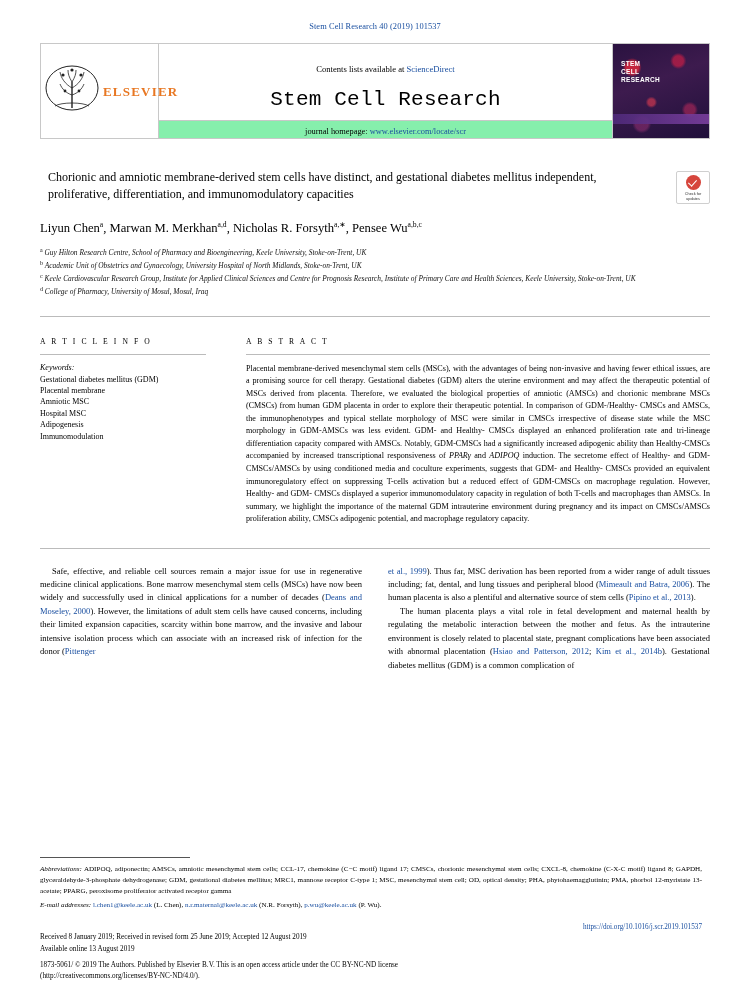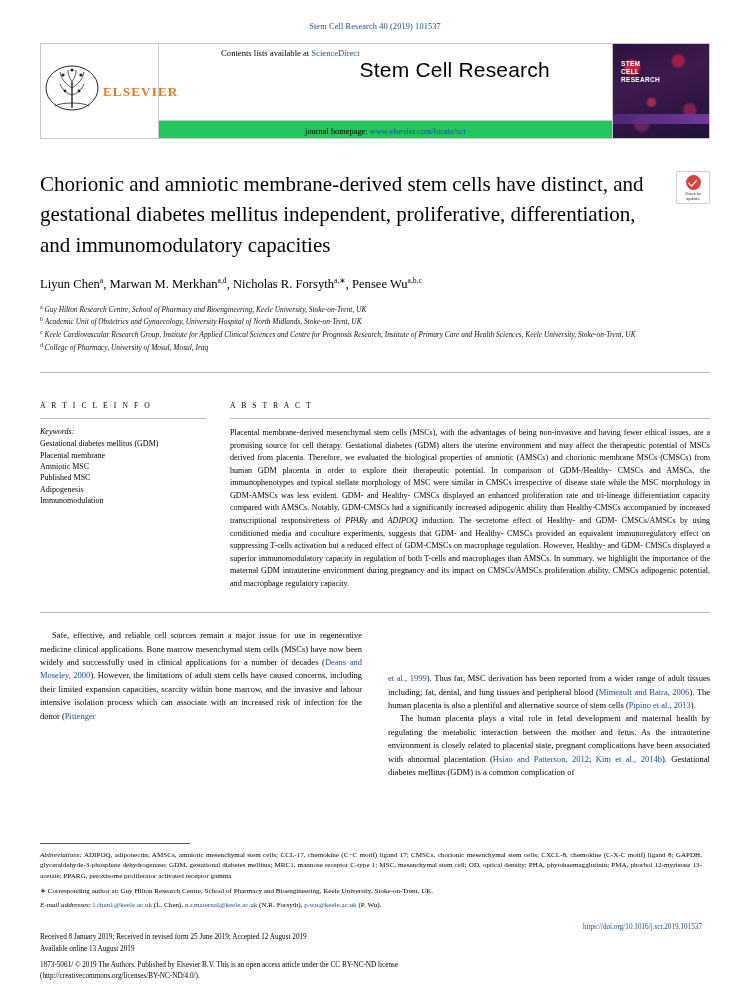--- a/index.html
+++ b/index.html
@@ -54,45 +54,45 @@
   .elsevier-word {
     font-family: "Liberation Serif", serif;
     font-size: 13px;
     letter-spacing: 1.2px;
     color: #e87722;
     font-weight: bold;
   }
   .mast-center {
     flex: 1;
     display: flex;
-    flex-direction: row;
-    align-items: flex-start;
+    flex-direction: column;
+    align-items: center;
     justify-content: center;
     position: relative;
   }
   .contents-line {
     font-size: 8.6px;
     margin-top: 4px;
   }
   .contents-line .sd-link { color: #1a4fa0; }
   .journal-title {
     font-size: 21px;
-    font-family: Liberation Sans, sans-serif;
+    font-family: Liberation Mono, monospace;
     margin-top: 14px;
     margin-bottom: 12px;
     letter-spacing: .2px;
   }
   .homepage-bar {
     border-top: 1px solid #c8c8c8;
     width: 100%;
     text-align: center;
     font-size: 8.4px;
     padding-top: 6px;
     padding-bottom: 2px;
-    background: #22c55e;
+    background: #86efac;
     position: absolute;
     bottom: 0;
     left: 0;
     box-sizing: border-box;
   }
   .homepage-bar .hp-link { color: #1a4fa0; }
   .mast-right {
     width: 96px;
     border-left: 1px solid #c8c8c8;
     background: #1a1033;
@@ -128,25 +128,25 @@
     background: linear-gradient(90deg, #4f2a7a, #7a3f9e);
     opacity: .9;
   }
 
   
   .title-block {
     margin-top: 30px;
     position: relative;
   }
   .paper-title {
-    font-size: 21px;
+    font-size: 12px;
     line-height: 1.45;
     font-family: "Liberation Serif", serif;
     max-width: 610px;
-    margin: 0;
+    margin: 8px;
     font-weight: normal;
   }
   .crossmark {
     position: absolute;
     right: 0;
     top: 2px;
     width: 34px;
     text-align: center;
   }
   .cm-box {
@@ -194,21 +194,22 @@
   .affiliations sup { font-style: normal; font-size: 6px; }
 
   
   .hr-thin {
     border: none;
     border-top: 1px solid #bbbbbb;
     margin: 18px 0 0 0;
   }
   .ia-wrap {
     display: flex;
-    margin-top: 28px;
+    margin-top: 20px;
+    gap: 16px;
   }
   .ia-left {
     width: 190px;
     padding-right: 24px;
     box-sizing: border-box;
   }
   .ia-right { flex: 1; }
   .sec-head {
     font-size: 7.6px;
     letter-spacing: 2.1px;
@@ -253,21 +254,21 @@
     font-weight: bold;
     margin-bottom: 10px;
   }
   .body-p {
     font-size: 8.5px;
     line-height: 1.58;
     text-align: justify;
     text-indent: 12px;
     margin: 0 0 0 0;
   }
-  .body-p.no-indent { text-indent: 0; margin-top: 43px; }
+  .body-p.no-indent { text-indent: 0; }
   .ref { color: #1a4fa0; }
 
   
   .foot {
     position: absolute;
     left: 40px;
     right: 48px;
     bottom: 18px;
   }
   .foot-rule {
@@ -373,21 +374,21 @@
 
   <div class="ia-wrap">
     <div class="ia-left">
       <div class="sec-head">A R T I C L E   I N F O</div>
       <hr class="rule-under">
       <div class="kw-label">Keywords:</div>
       <div id="kw-list">
           <div class="kw-item">Gestational diabetes mellitus (GDM)</div>
           <div class="kw-item">Placental membrane</div>
           <div class="kw-item">Amniotic MSC</div>
-          <div class="kw-item">Published MSC</div>
+          <div class="kw-item">Hospital MSC</div>
           <div class="kw-item">Adipogenesis</div>
           <div class="kw-item">Immunomodulation</div>
         </div>
     </div>
     <div class="ia-right">
       <div class="sec-head">A B S T R A C T</div>
       <hr class="rule-under">
       <div class="abstract-text">Placental membrane-derived mesenchymal stem cells (MSCs), with the advantages of being non-invasive and having fewer ethical issues, are a promising source for cell therapy. Gestational diabetes (GDM) alters the uterine environment and may affect the therapeutic potential of MSCs derived from placenta. Therefore, we evaluated the biological properties of amniotic (AMSCs) and chorionic membrane MSCs (CMSCs) from human GDM placenta in order to explore their therapeutic potential. In comparison of GDM-/Healthy- CMSCs and AMSCs, the immunophenotypes and typical stellate morphology of MSC were similar in CMSCs irrespective of disease state while the MSC morphology in GDM-AMSCs was less evident. GDM- and Healthy- CMSCs displayed an enhanced proliferation rate and tri-lineage differentiation capacity compared with AMSCs. Notably, GDM-CMSCs had a significantly increased adipogenic ability than Healthy-CMSCs accompanied by increased transcriptional responsiveness of <i>PPARγ</i> and <i>ADIPOQ</i> induction. The secretome effect of Healthy- and GDM- CMSCs/AMSCs by using conditioned media and coculture experiments, suggests that GDM- and Healthy- CMSCs provided an equivalent immunoregulatory effect on suppressing T-cells activation but a reduced effect of GDM-CMSCs on macrophage regulation. However, Healthy- and GDM- CMSCs displayed a superior immunomodulatory capacity in regulation of both T-cells and macrophages than AMSCs. In summary, we highlight the importance of the maternal GDM intrauterine environment during pregnancy and its impact on CMSCs/AMSCs proliferation ability, CMSCs adipogenic potential, and macrophage regulatory capacity.</div>
     </div>
   </div>
@@ -408,24 +409,20 @@
     </div>
   </div>
 
   <div class="foot">
     <hr class="foot-rule">
     <div class="abbrev">
       <span class="lbl">Abbreviations:</span>
       <span>ADIPOQ, adiponectin; AMSCs, amniotic mesenchymal stem cells; CCL-17, chemokine (C−C motif) ligand 17; CMSCs, chorionic mesenchymal stem cells; CXCL-8, chemokine (C-X-C motif) ligand 8; GAPDH, glyceraldehyde-3-phosphate dehydrogenase; GDM, gestational diabetes mellitus; MRC1, mannose receptor C-type 1; MSC, mesenchymal stem cell; OD, optical density; PHA, phytohaemagglutinin; PMA, phorbol 12-myristate 13-acetate; PPARG, peroxisome proliferator activated receptor gamma</span>
     </div>
     <div class="corr">
-      <span>∗</span>
-      <span>Corresponding author at: Guy Hilton Research Centre, School of Pharmacy and Bioengineering, Keele University, Stoke-on-Trent, UK.</span>
-    </div>
-    <div class="corr">
       <span class="lbl">E-mail addresses:</span>
       <span id="emails"> <span class="mail-link">l.chen1@keele.ac.uk</span> <span>(L. Chen),</span> <span class="mail-link">n.r.maternal@keele.ac.uk</span> <span>(N.R. Forsyth),</span> <span class="mail-link">p.wu@keele.ac.uk</span> <span>(P. Wu).</span></span>
     </div>
     <div class="doi-line">https://doi.org/10.1016/j.scr.2019.101537</div>
     <div class="hist-line">Received 8 January 2019; Received in revised form 25 June 2019; Accepted 12 August 2019</div>
     <div class="hist-line">Available online 13 August 2019</div>
     <div class="copy-line">1873-5061/ © 2019 The Authors. Published by Elsevier B.V. This is an open access article under the CC BY-NC-ND license</div>
     <div class="copy-line" style="margin-top:0">(http://creativecommons.org/licenses/BY-NC-ND/4.0/).</div>
   </div>
 

